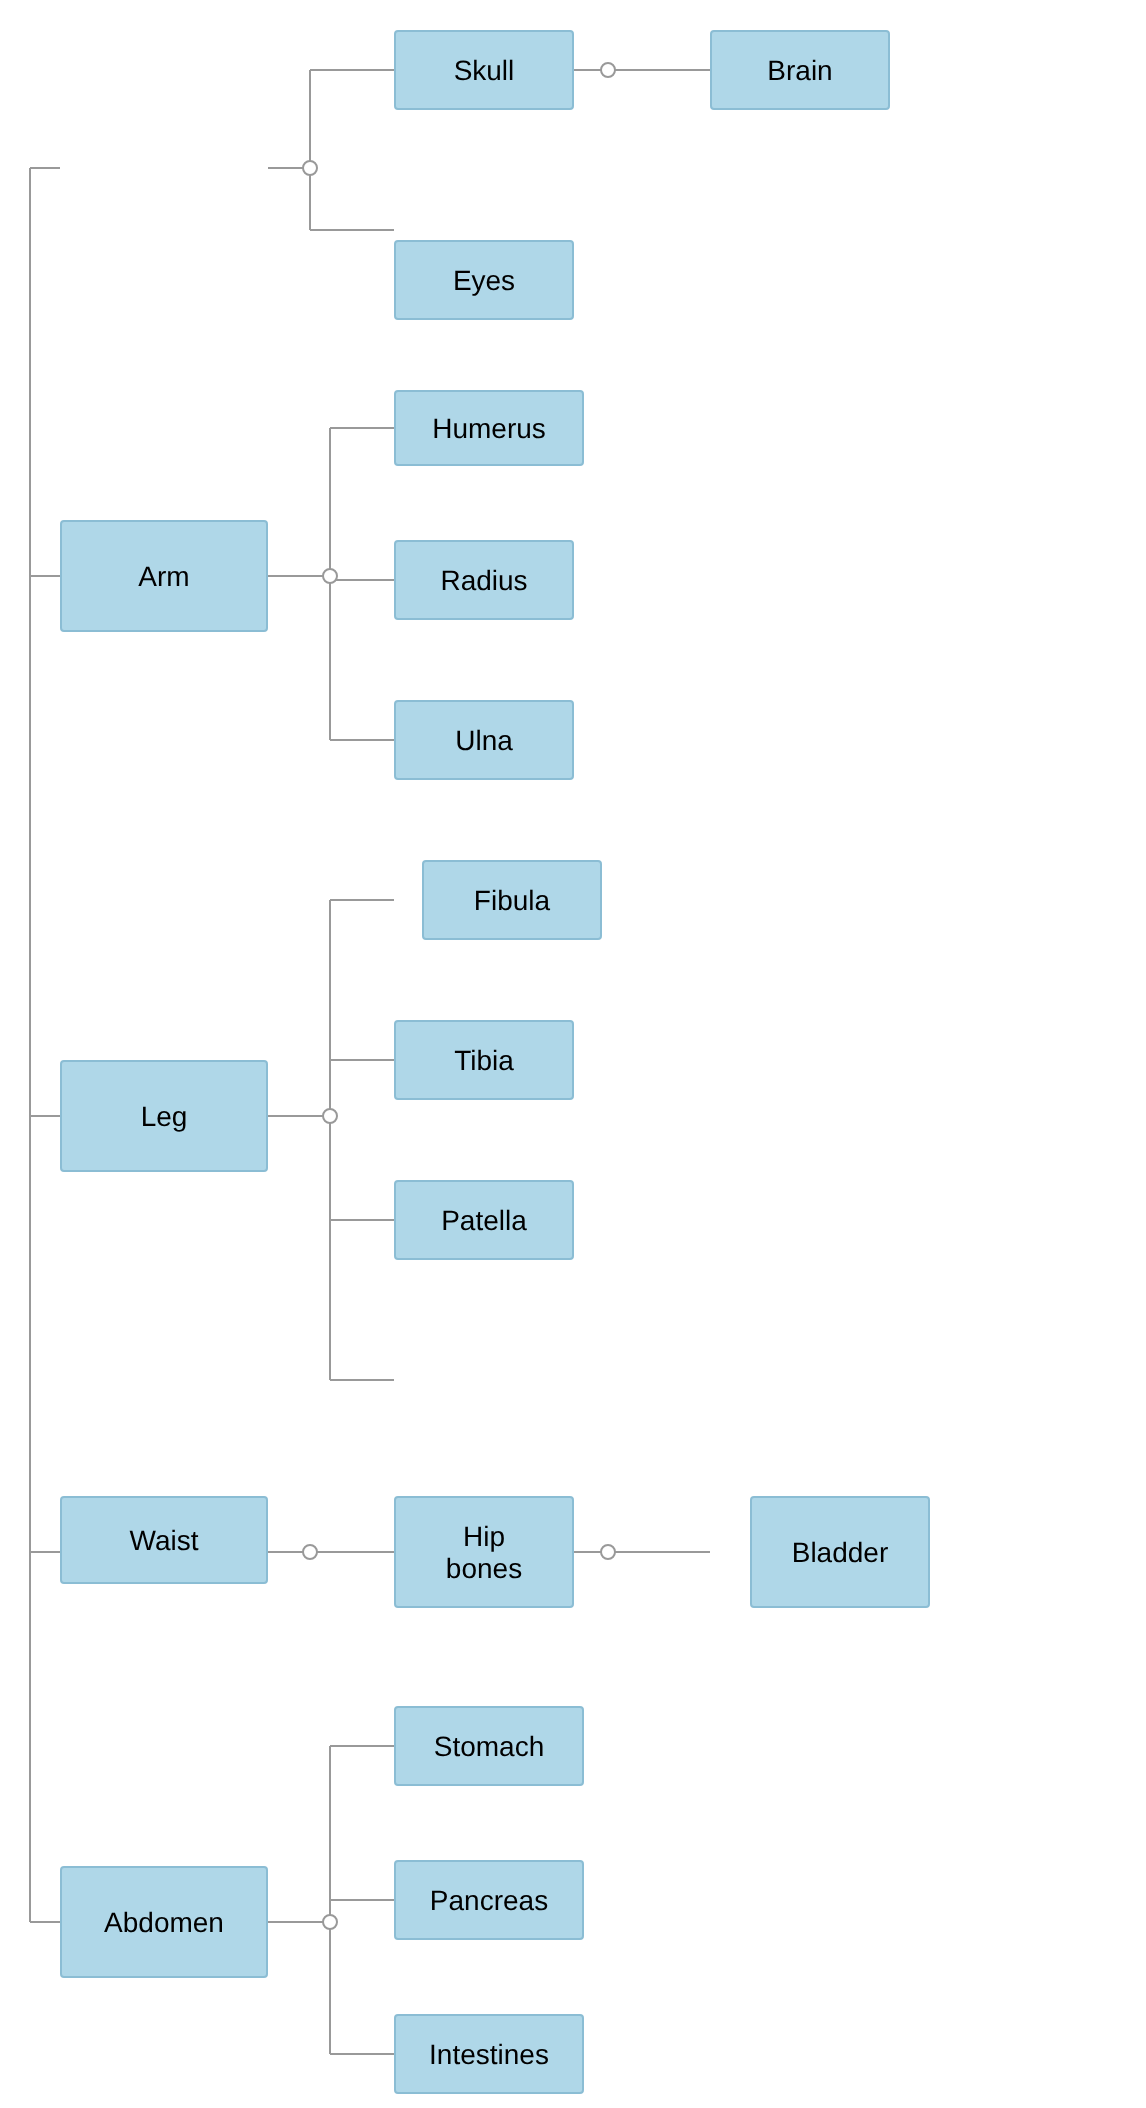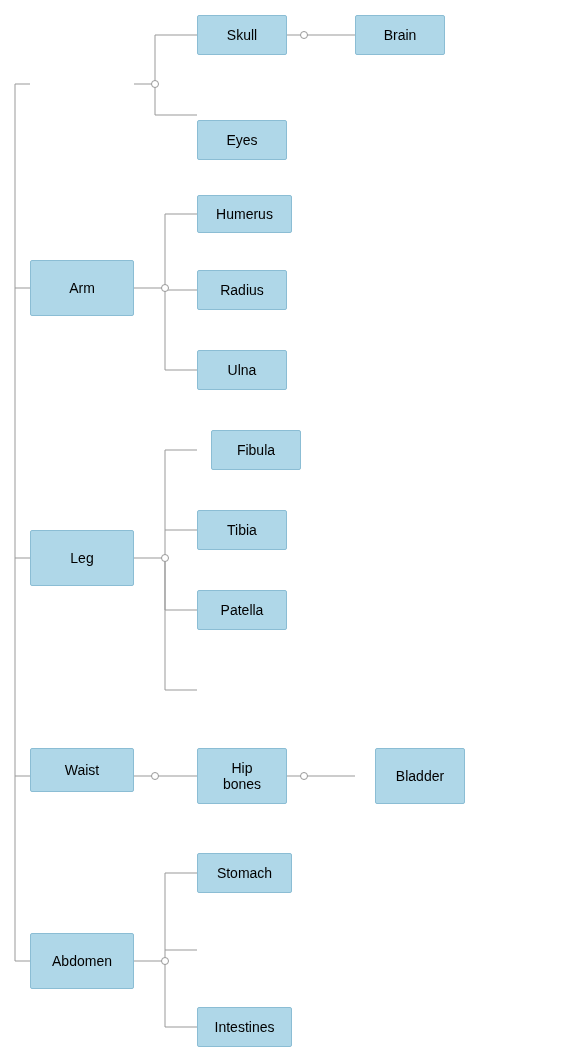--- a/index.html
+++ b/index.html
@@ -163,16 +163,19 @@
   </div>
   <div class="node" style="left:355px; top:748px; width:90px; height:56px;margin-left:20px;">
     <span>Bladder</span>
   </div>
   <div class="node" style="left:30px; top:933px; width:104px; height:56px;">
     <span>Abdomen</span>
   </div>
   <div class="node" style="left:197px; top:853px; width:95px; height:40px;">
     <span>Stomach</span>
   </div>
+  <div class="node" style="left:197px; top:930px; width:95px; height:40px;">
+    <span>Pancreas</span>
+  </div>
   <div class="node" style="left:197px; top:1007px; width:95px; height:40px;">
     <span>Intestines</span>
   </div>
 </div>
 
 </body></html>

